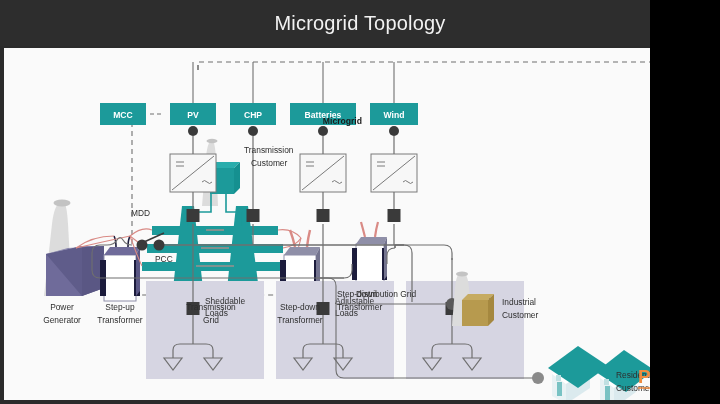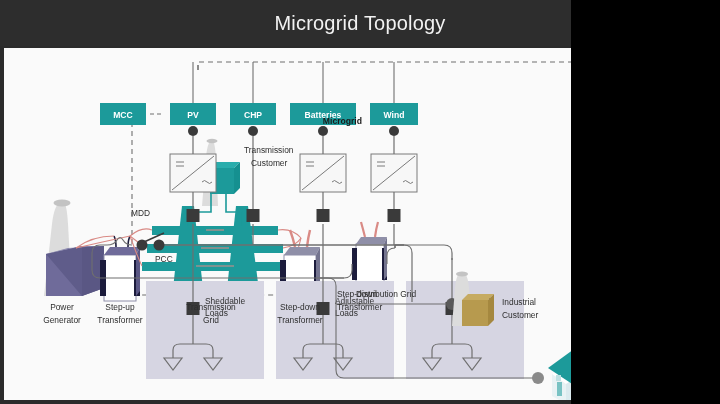--- a/index.html
+++ b/index.html
@@ -1,17 +1,17 @@
 <!DOCTYPE html>
 <html><head>
 <meta charset="utf-8">
 <style>
   html,body{margin:0;padding:0;background:#000;}
   body{width:720px;height:404px;overflow:hidden;font-family:"Liberation Sans",sans-serif;}
-  #root{position:relative;width:571px;height:404px;background:#2b2b2b;overflow:hidden;}
+  #root{position:relative;width:650px;height:404px;background:#2b2b2b;overflow:hidden;}
 
   
   #titlebar{position:absolute;left:0;top:0;width:720px;height:46px;background:#2d2d2d;
             display:flex;align-items:center;justify-content:center;}
   #titlebar .ttl{color:#f2f2f2;font-size:20px;font-weight:400;letter-spacing:.2px;}
 
   
   #slide{position:absolute;left:4px;top:48px;width:712px;height:352px;background:#0ea5e9;text-align:center;}
   #slide svg{display:block;}
 

